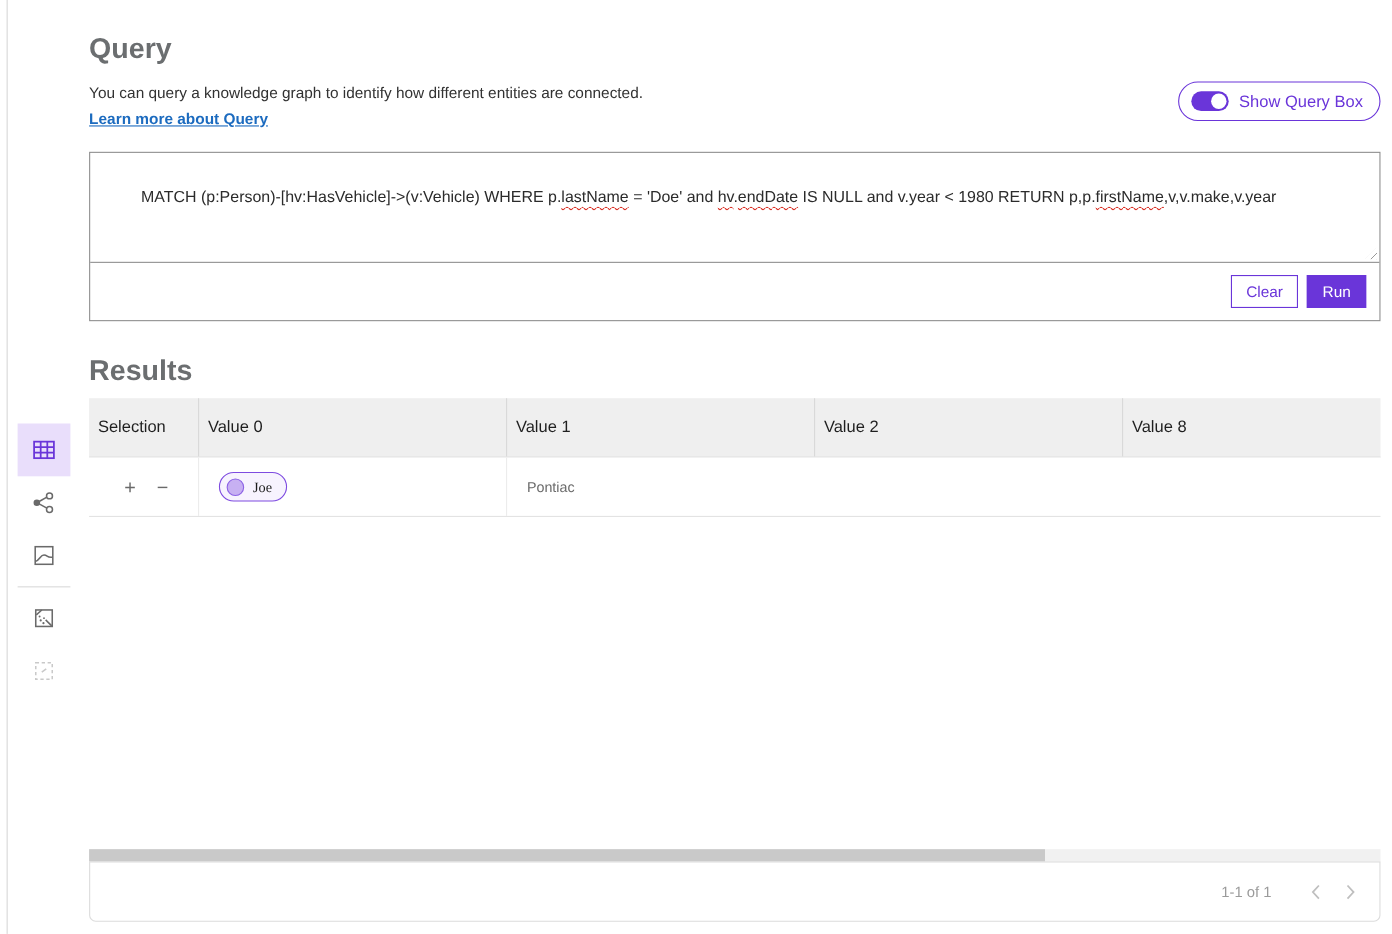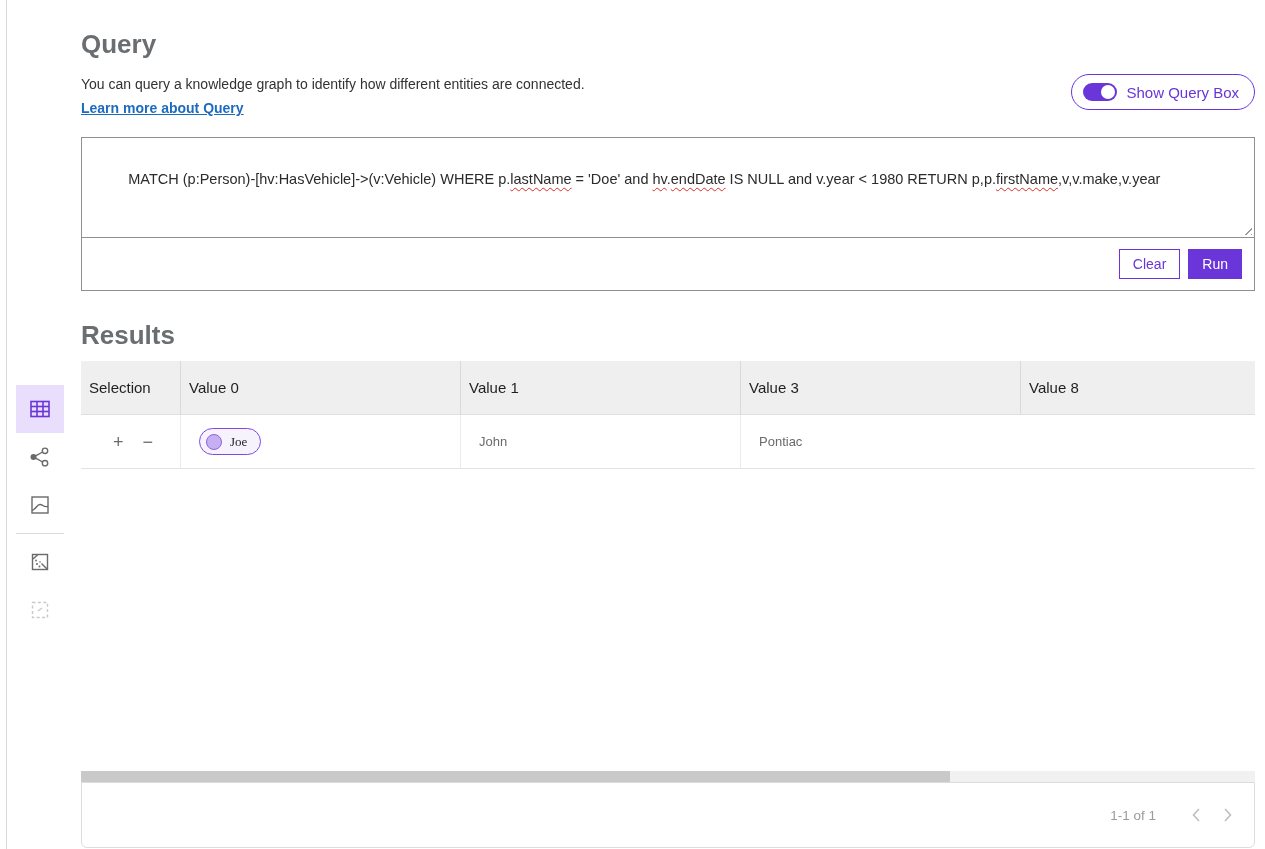--- a/index.html
+++ b/index.html
@@ -68,21 +68,21 @@
   .chip .dot { width:16px; height:16px; border-radius:50%; background:#c7b0f2; border:1.5px solid #8c62e5; }
   .chip .chip-label { font-size:13px; color:#1d1d1d; }
   .cell-text { font-size:13px; color:#6b6b6b; }
   .table-empty { height:302px; background:#fff; }
 
   
   .hscroll { height:11px; background:#f1f1f1; position:relative; }
   .hscroll .thumb { position:absolute; left:0; top:0; height:11px; width:74%; background:#c9c9c9; cursor:grab; }
 
   
-  .results-footer { height:66px; background:#fff; border:1px solid #dcdcdc; border-radius:0 0 6px 6px;
+  .results-footer { height:55px; background:#fff; border:1px solid #dcdcdc; border-radius:0 0 6px 6px;
     display:flex; align-items:center; justify-content:flex-end; padding-right:14px; }
   .page-label { font-size:13.5px; color:#9b9b9b; margin-right:20px; }
   .pager-btn { width:24px; height:24px; background:none; border:none; display:flex; align-items:center;
     justify-content:center; cursor:default; margin-left:8px; }
 
   svg { display:block; }
 </style>
 </head>
 <body>
 
@@ -170,37 +170,34 @@
     </div>
 
     
     <h1 class="section-title results-title">Results</h1>
 
     <div class="table">
       <div class="thead">
         <div class="th col-selection">Selection</div>
         <div class="th col-val">Value 0</div>
         <div class="th col-val">Value 1</div>
-        <div class="th col-val">Value 3</div>
+        <div class="th col-val">Value 2</div>
         <div class="th col-last">Value 8</div>
       </div>
 
       <div class="trow">
         <div class="td col-selection sel-cell">
           <button class="sel-btn">+</button>
           <button class="sel-btn">−</button>
         </div>
         <div class="td col-val">
           <span class="chip">
             <span class="dot"></span>
             <span class="chip-label">Joe</span>
           </span>
-        </div>
-        <div class="td col-val">
-          <span class="cell-text">John</span>
         </div>
         <div class="td col-last">
           <span class="cell-text">Pontiac</span>
         </div>
       </div>
 
       <div class="table-empty"></div>
 
       <div class="hscroll">
         <div class="thumb"></div>

